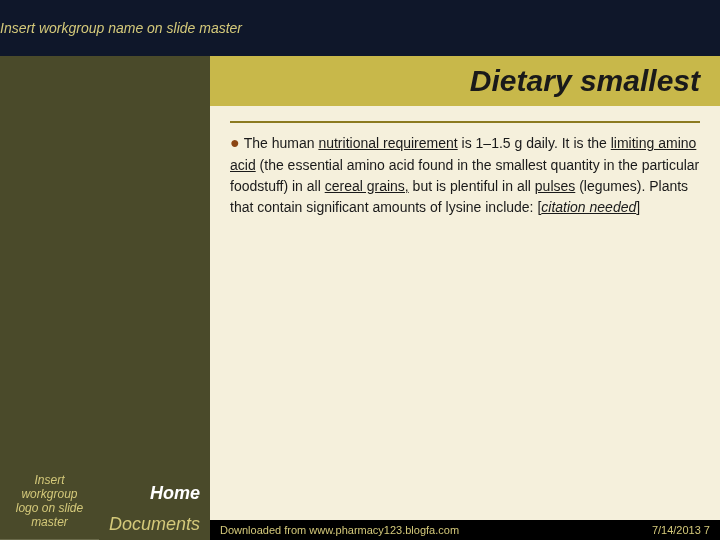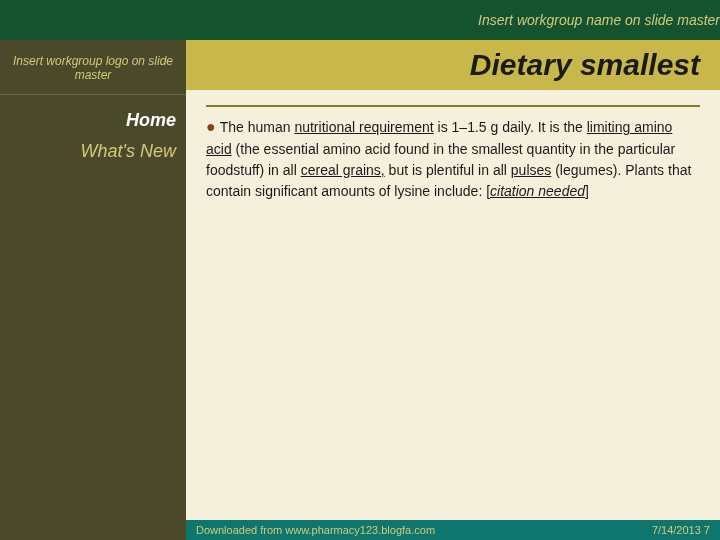--- a/index.html
+++ b/index.html
@@ -7,39 +7,38 @@
     body {
       width: 720px;
       height: 540px;
       overflow: hidden;
       font-family: Arial, sans-serif;
       display: flex;
       flex-direction: column;
     }
 
     #top-bar {
-      background-color: #14532d;
+      background-color: #0f172a;
       color: #d4c97a;
-      text-align: right;
+      text-align: left;
       font-size: 14px;
-      padding: 12px 0;
+      padding: 20px 0;
       font-style: italic;
       width: 100%;
     }
 
     #main-container {
       display: flex;
       flex: 1;
     }
 
     #sidebar {
-      width: 186px;
+      width: 210px;
       background-color: #4a4a2a;
       display: flex;
-      flex-direction: column;
       flex-shrink: 0;
       align-items: flex-end;
     }
 
     #logo-area {
       padding: 12px 10px 10px 10px;
       color: #d4c97a;
       font-size: 12px;
       font-style: italic;
       text-align: center;
@@ -113,21 +112,21 @@
       text-decoration: underline;
     }
 
     a.italic-link {
       color: #1a1a1a;
       text-decoration: underline;
       font-style: italic;
     }
 
     #footer {
-      background-color: #0f766e;
+      background-color: #000000;
       color: #d4c97a;
       font-size: 11px;
       padding: 4px 10px;
       display: flex;
       justify-content: space-between;
       align-items: center;
     }
 
     #divider-line {
       border-top: 2px solid #8b7a20;
@@ -144,21 +143,21 @@
 <div id="main-container">
   <div id="sidebar">
     <div id="logo-area">
       <span>Insert workgroup logo on slide master</span>
     </div>
     <div id="nav-menu">
       <div class="nav-item active">
         <span>Home</span>
       </div>
       <div class="nav-item">
-        <span>What's New</span>
+        <span>Documents</span>
       </div>
     </div>
   </div>
 
   <div id="content-area">
     <div id="page-header">
       <span id="page-title">Dietary smallest</span>
     </div>
 
     <div id="content-body">

